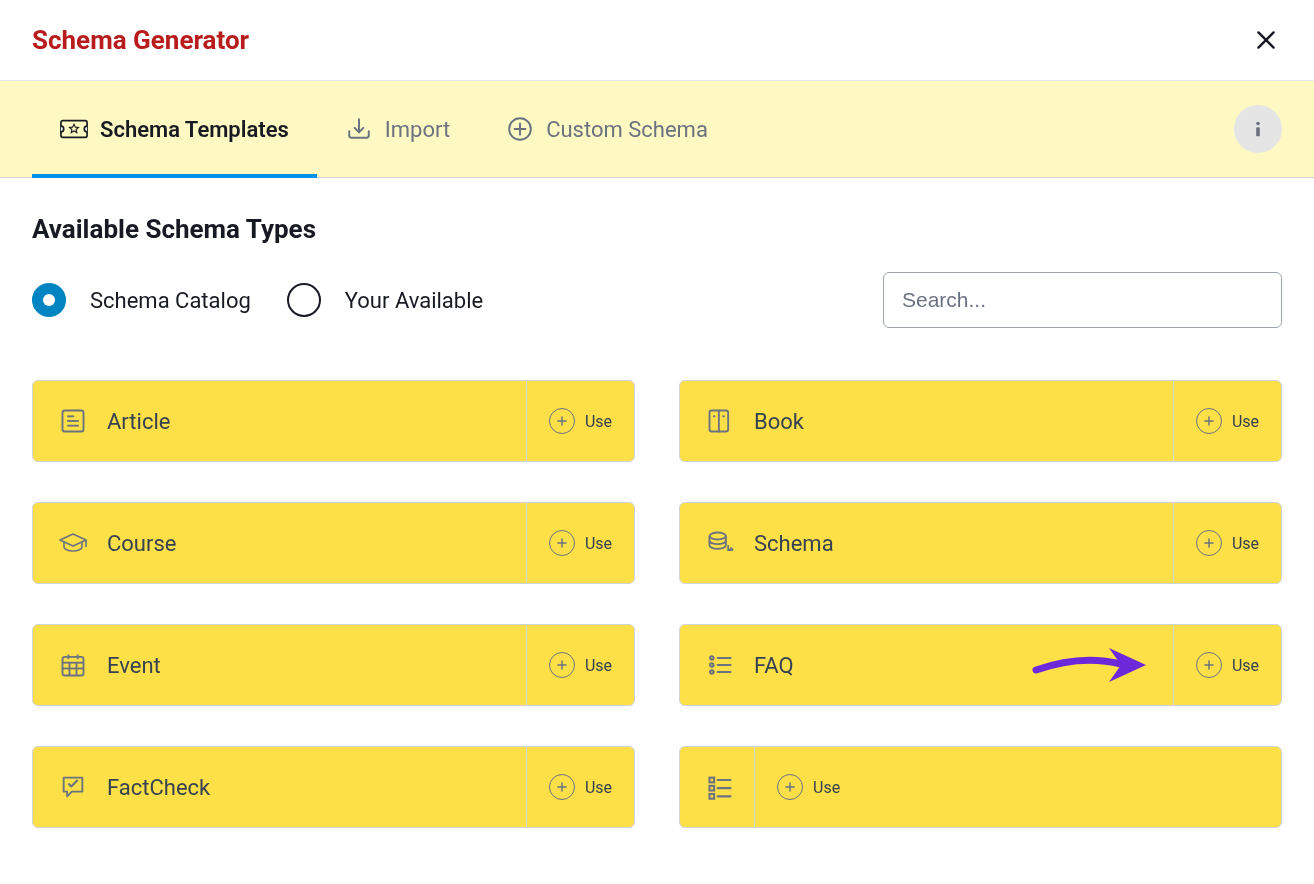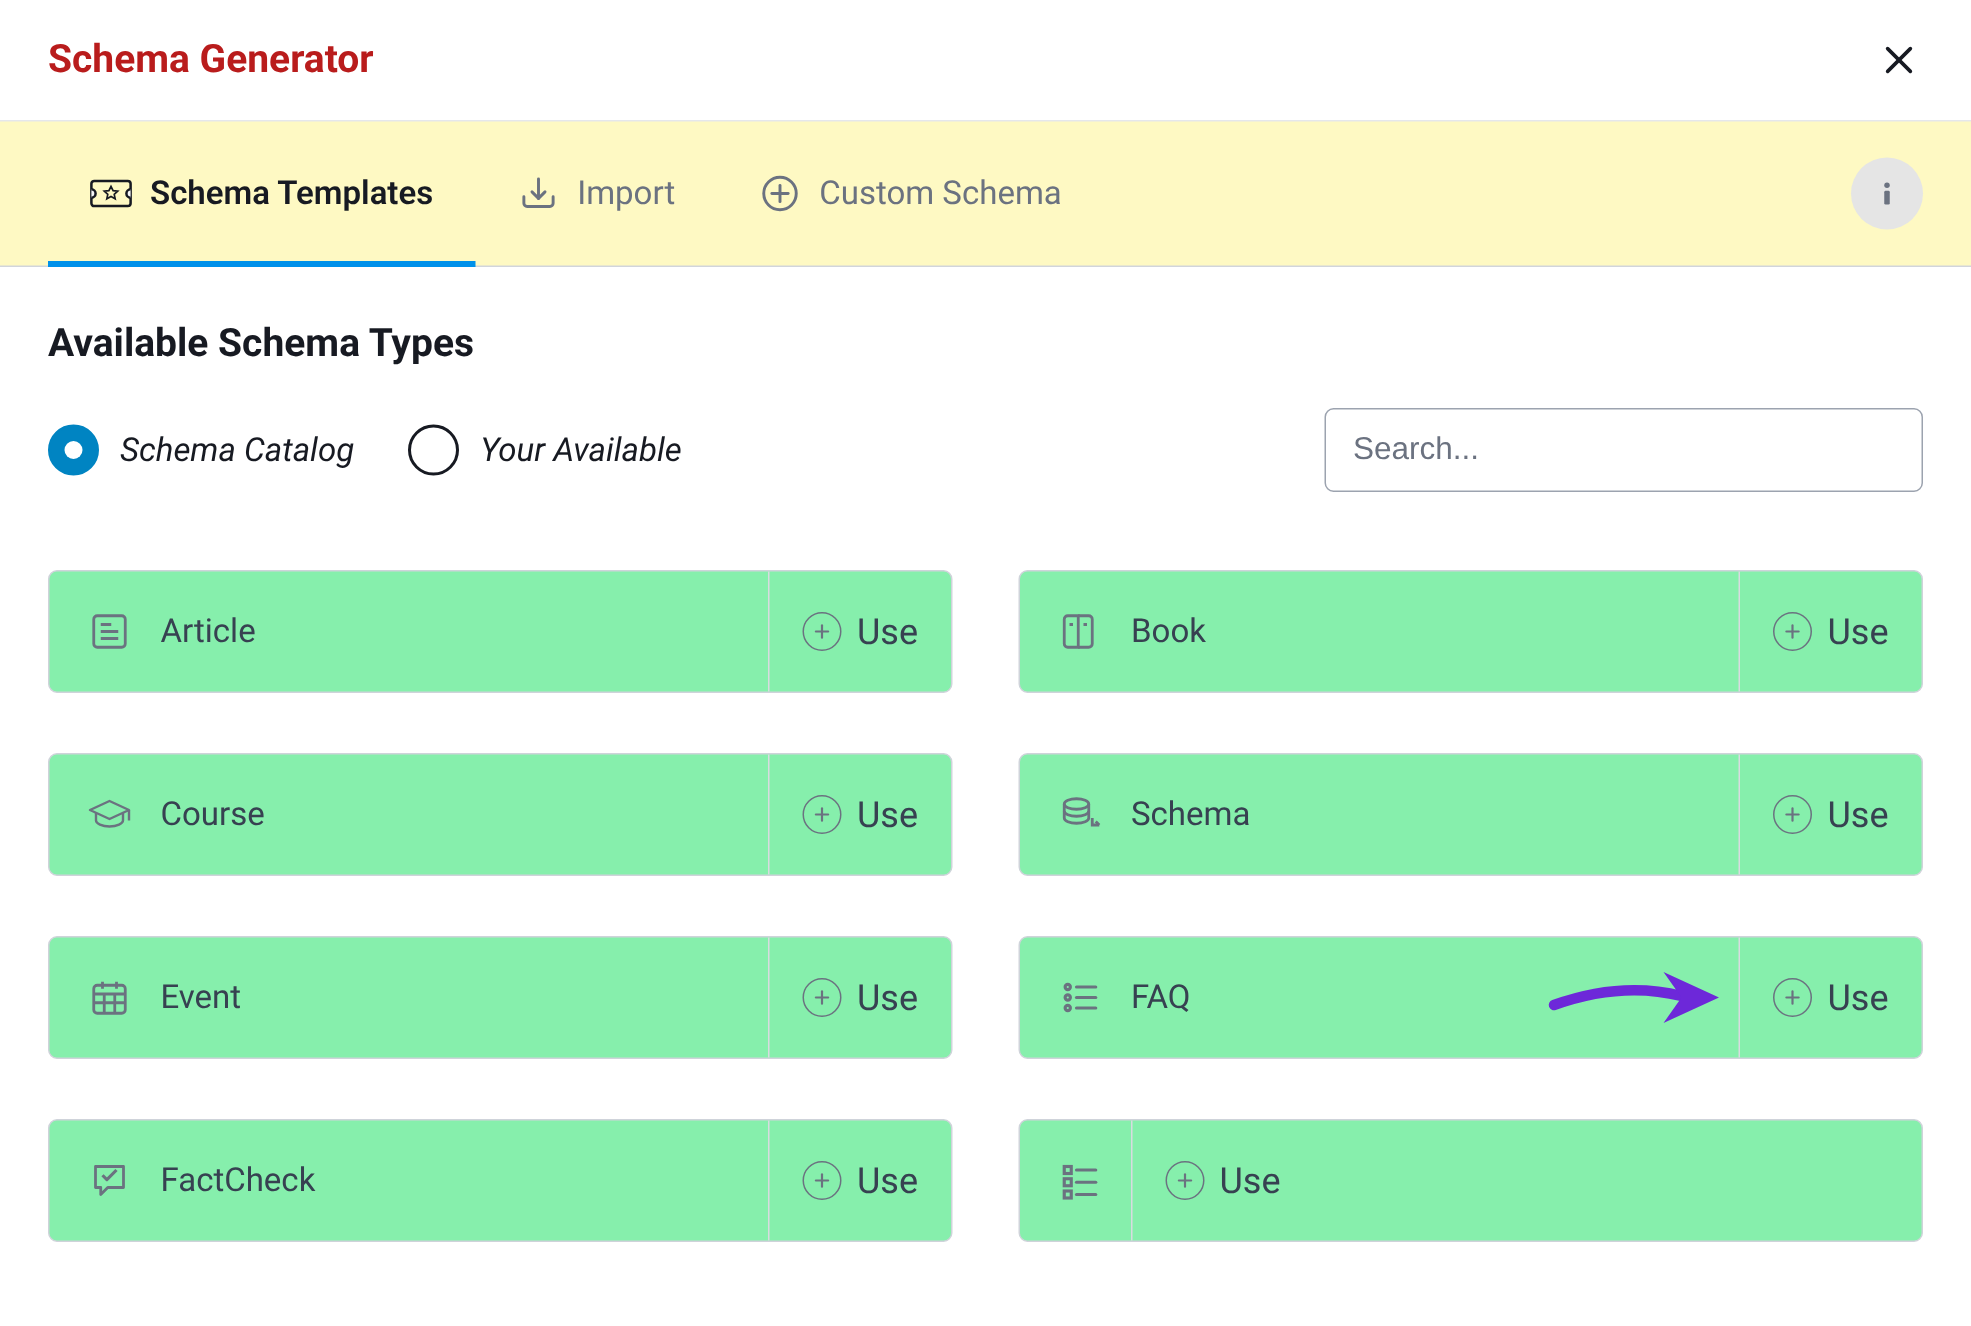--- a/index.html
+++ b/index.html
@@ -11,34 +11,34 @@
     .tab { display: flex; align-items: center; gap: 12px; padding: 0 28px 0 28px; height: 100%; cursor: pointer; color: #6b7280; font-size: 22px; font-weight: 400; }
     .tab.active { color: #171a22; font-weight: 600; position: relative; }
     .tab.active::after { content: ""; position: absolute; left: 0; right: 0; bottom: -1px; height: 4px; background: #0091ea; }
     .tab .icon-slot { width: 28px; height: 28px; display: flex; align-items: center; justify-content: center; color: #6b7280; }
     .tab.active .icon-slot { color: #171a22; }
     .info-btn { margin-left: auto; width: 48px; height: 48px; border-radius: 50%; background: #e5e5e5; display: flex; align-items: center; justify-content: center; color: #6b7280; cursor: pointer; }
     .content { padding: 36px 32px 20px 32px; }
     .section-title { font-size: 26px; font-weight: 700; margin-bottom: 28px; }
     .filter-row { display: flex; align-items: center; justify-content: space-between; margin-bottom: 52px; }
     .radio-group { display: flex; align-items: center; gap: 36px; }
-    .radio-option { display: flex; align-items: center; gap: 14px; cursor: pointer; font-style: italic; }
+    .radio-option { display: flex; align-items: center; gap: 24px; cursor: pointer; }
     .radio-circle { width: 34px; height: 34px; border-radius: 50%; border: 2px solid #171a22; display: flex; align-items: center; justify-content: center; background: #fff; }
     .radio-option.selected .radio-circle { background: #0084c2; border-color: #0084c2; }
     .radio-option.selected .radio-circle::after { content: ""; width: 12px; height: 12px; border-radius: 50%; background: #fff; }
     .radio-label { font-size: 22px; color: #171a22; }
     .search-box { width: 399px; height: 56px; border: 1px solid #9ca3af; border-radius: 6px; padding: 0 18px; font-size: 21px; color: #374151; outline: none; }
     .search-box::placeholder { color: #6b7280; }
     .cards-grid { display: grid; grid-template-columns: 1fr 1fr; gap: 40px 44px; }
-    .card { display: flex; align-items: center; height: 82px; border: 1px solid #cfd3da; border-radius: 6px; background: #86efac; padding: 0 0 0 24px; position: relative; }
+    .card { display: flex; align-items: center; height: 82px; border: 1px solid #cfd3da; border-radius: 6px; background: #fde047; padding: 0 0 0 24px; position: relative; }
     .card .type-icon { width: 32px; height: 32px; display: flex; align-items: center; justify-content: center; color: #6b7280; margin-right: 18px; }
     .card .type-label { font-size: 22px; color: #374151; flex: 1; }
     .card .use-section { display: flex; align-items: center; height: 100%; padding: 0 22px 0 22px; border-left: 1px solid #d8dbe0; gap: 10px; cursor: pointer; }
     .card .use-section .plus-circle { width: 26px; height: 26px; border-radius: 50%; border: 1.5px solid #6b7280; display: flex; align-items: center; justify-content: center; color: #6b7280; }
-    .card .use-label { font-size: 24px; color: #374151; }
+    .card .use-label { font-size: 16px; color: #374151; }
     .arrow-annotation { position: absolute; right: 130px; top: 50%; transform: translateY(-50%); pointer-events: none; }
     svg { display: block; }
   </style>
 </head>
 <body>
 
 <div class="header">
   <div class="header-title">Schema Generator</div>
   <div class="close-btn">
     <svg width="26" height="26" viewBox="0 0 24 24" fill="none" stroke="#171a22" stroke-width="2.2" stroke-linecap="round">

